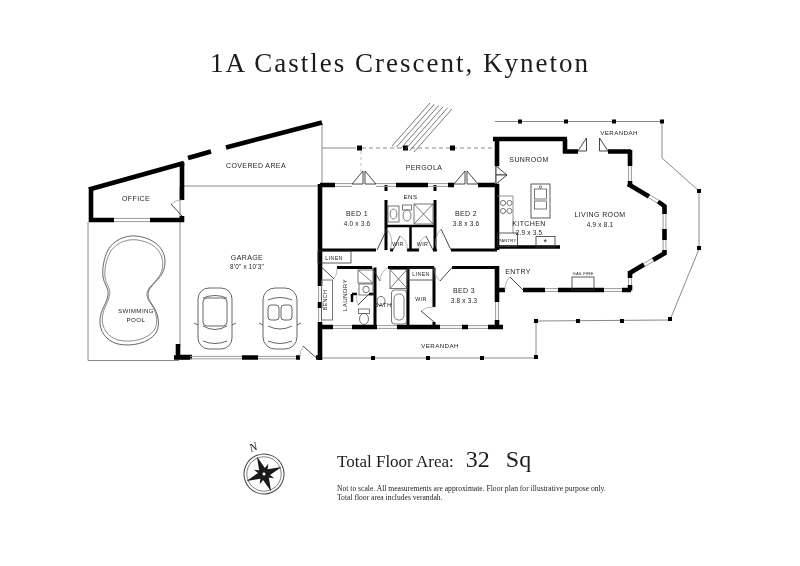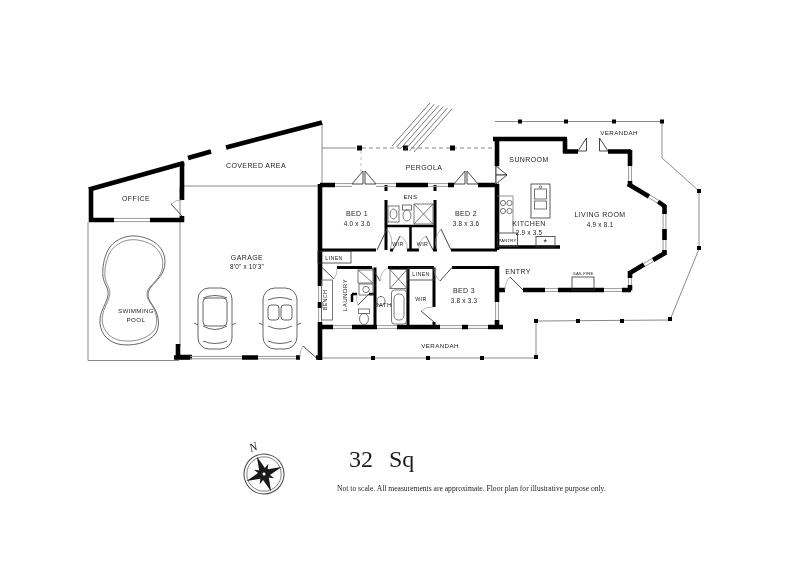--- a/index.html
+++ b/index.html
@@ -20,20 +20,21 @@
   #total-label{font-size:17px;}
   #total-value{font-size:24px;margin-left:12px;}
   #total-unit{font-size:24px;margin-left:16px;}
   #disclaimer{margin-top:12px;font-size:7.6px;line-height:8.8px;color:#222;}
 </style>
 </head>
 <body>
 
 <div id="page">
 
+  <div id="plan-title">1A Castles Crescent, Kyneton</div>
 
   <svg width="800" height="566" viewBox="0 0 800 566">
 
     <g stroke="#8a8a8a" stroke-width="1" fill="none">
       <path d="M88,222 L88,360.5 L179,360.5"></path>
       <path d="M184,186 L320,186"></path>
       <path d="M180,187 L180,346"></path>
       <path d="M322,123 L322,183"></path>
       <path d="M322,148 L356,148"></path>
       <path d="M362,148 L495,148" stroke-dasharray="4,3"></path>
@@ -285,21 +286,23 @@
       <text class="lbl-sm" x="383" y="307">BATH</text>
       <text class="lbl-xs" x="421" y="301">WIR</text>
       <text class="lbl" x="464" y="293">BED 3</text>
       <text class="dims" x="464" y="303">3.8 x 3.3</text>
       <text class="lbl-tiny" x="583" y="274.5">GAS FIRE</text>
     </g>
   </svg>
 
   <div id="footer-area">
     <div id="total-line">
+      <span id="total-label">Total Floor Area:</span>
       <span id="total-value">32</span>
       <span id="total-unit">Sq</span>
     </div>
     <div id="disclaimer">
       <div>Not to scale. All measurements are approximate. Floor plan for illustrative purpose only.</div>
+      <div>Total floor area includes verandah.</div>
     </div>
   </div>
 
 </div>
 
 </body></html>

